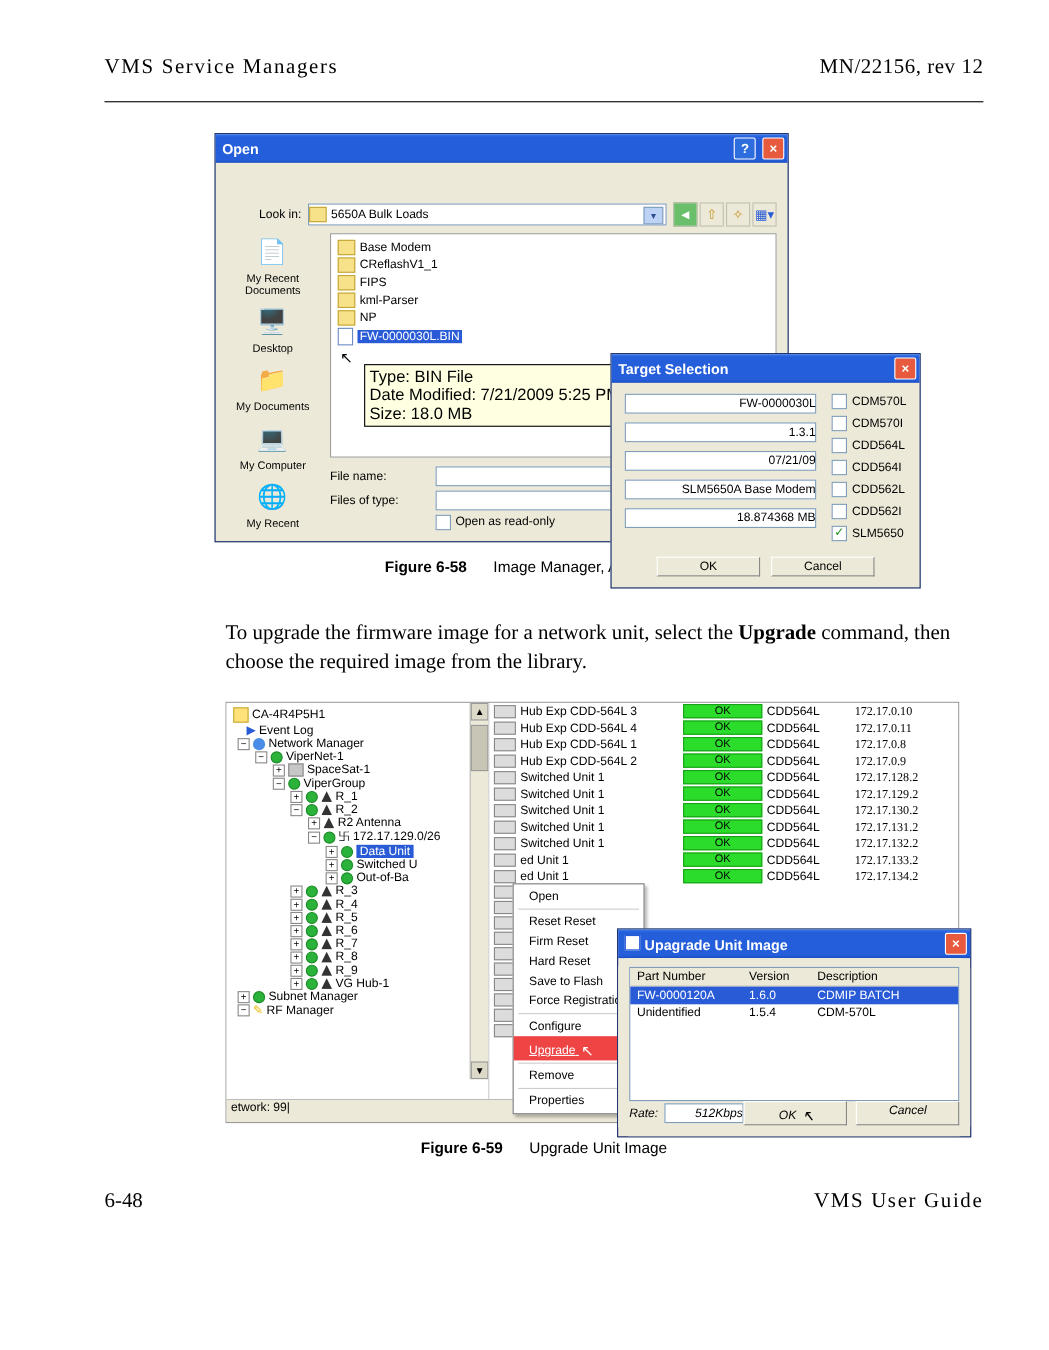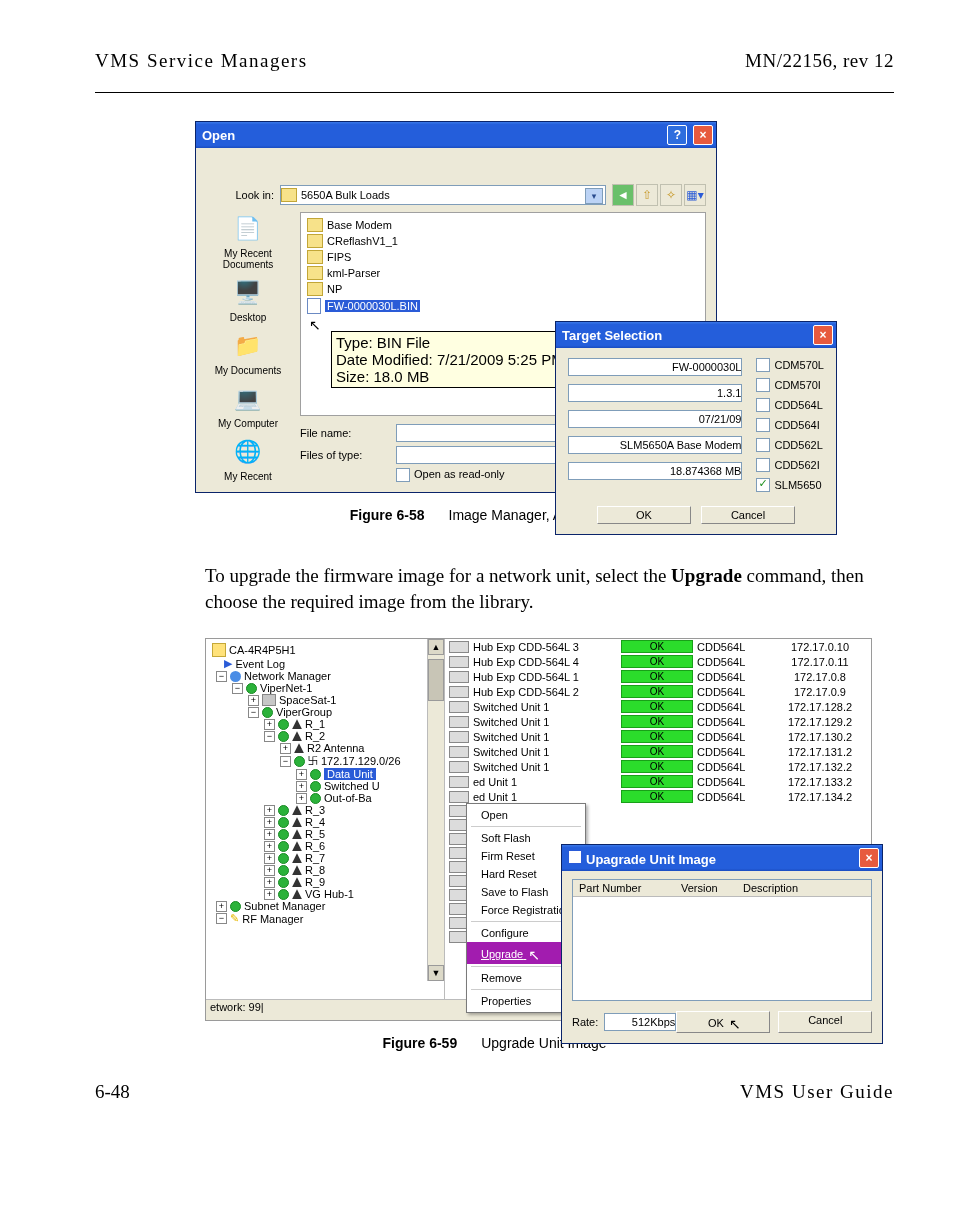--- a/index.html
+++ b/index.html
@@ -155,47 +155,47 @@
   .sb-btn { width:14px;height:14px;background:#dcd9c8;border:1px solid #9a9a9a;font-size:9px;display:flex;align-items:center;justify-content:center;}
   .sb-thumb { width:14px;height:40px;background:#c8c5b6;border:1px solid #9a9a9a;margin-top:4px;}
   .status-bar { height:18px;border-top:1px solid #bbb;background:#ece9d8;padding:1px 4px;font-size:11px;}
 
   .list-panel { flex:1; background:#fff; position:relative; }
   .list-row { display:flex; align-items:center; padding:1px 4px; gap:4px; }
   .list-row .modem-icon { width:18px;height:10px;background:#dcdcdc;border:1px solid #888;}
   .ok-pill { background:#2bdc2b; color:#000; width:70px; text-align:center; border:1px solid #18a018; font-size:10px;}
   .col-name { width:144px; }
   .col-type { width:76px; }
-  .col-ip   { width:86px; text-align:center; padding-right:4px;}
+  .col-ip   { width:86px; text-align:left; padding-right:4px;font-family:Liberation Serif, serif;}
 
   
   .ctx-menu {
     position:absolute; left:260px; top:164px;
     background:#fff; border:1px solid #7a7a7a; box-shadow:2px 2px 3px rgba(0,0,0,0.3);
     width:118px; padding:2px 0;
     font-size:11px;
   }
   .ctx-item { padding:3px 14px; }
   .ctx-sep { border-top:1px solid #ccc; margin:2px 4px; }
-  .ctx-sel { background:#a21caf; color:#fff;text-decoration:underline; }
+  .ctx-sel { background:#ef4444; color:#fff;text-decoration:underline; }
 
   
   .upg-dialog {
     position:absolute; left:355px; top:205px;
     width:320px;
     font-family:Tahoma,sans-serif; font-size:11px;
   }
   .upg-body { background:#ece9d8; padding:8px 10px 10px;border-radius:10px; }
   .upg-list { background:#fff; border:1px solid #7f9db9; height:120px; }
   .upg-head { display:flex; background:#ece9d8; border-bottom:1px solid #bbb; }
   .upg-head div, .upg-row div { padding:2px 6px; }
   .upg-c1 { width:90px;} .upg-c2{width:50px;} .upg-c3{flex:1;}
   .upg-row { display:flex; }
   .upg-row.sel { background:#2a5bd7; color:#fff; }
-  .upg-foot { display:flex; align-items:center; justify-content:space-between; margin-top:10px;}
+  .upg-foot { display:flex; align-items:center; justify-content:space-between; font-style:italic;}
   .rate-box { display:flex; align-items:center; gap:6px; }
 
   .foot-row { display:flex; justify-content:space-between; font-size:19px; margin-top:30px;}
   .foot-right { letter-spacing:1.5px; font-size:19px; }
 
   .cursor { font-size:14px; display:inline-block; transform:translate(2px,2px);}
 </style>
 </head>
 <body>
 
@@ -616,21 +616,21 @@
             <span class="modem-icon"></span>
             <span class="col-name">p CDN</span>
           </div>
         </div>
     </div>
     <div class="status-bar">etwork: 99|</div>
 
     <div class="ctx-menu">
       <div class="ctx-item">Open</div>
       <div class="ctx-sep"></div>
-      <div class="ctx-item">Soft Flash</div>
+      <div class="ctx-item">Reset Reset</div>
       <div class="ctx-item">Firm Reset</div>
       <div class="ctx-item">Hard Reset</div>
       <div class="ctx-item">Save to Flash</div>
       <div class="ctx-item">Force Registration</div>
       <div class="ctx-sep"></div>
       <div class="ctx-item">Configure</div>
       <div class="ctx-item ctx-sel"><span>Upgrade</span> <span class="cursor">↖</span></div>
       <div class="ctx-sep"></div>
       <div class="ctx-item">Remove</div>
       <div class="ctx-sep"></div>
@@ -642,20 +642,32 @@
         <span><span style="display:inline-block;width:12px;height:12px;background:#fff;border:1px solid #2a5bd7;margin-right:4px"></span><span>Upagrade Unit Image</span></span>
         <span class="xp-close">×</span>
       </div>
       <div class="upg-body">
         <div class="upg-list">
           <div class="upg-head">
             <div class="upg-c1">Part Number</div>
             <div class="upg-c2">Version</div>
             <div class="upg-c3">Description</div>
           </div>
+          <div id="upg-rows">
+              <div class="upg-row sel">
+                <div class="upg-c1">FW-0000120A</div>
+                <div class="upg-c2">1.6.0</div>
+                <div class="upg-c3">CDMIP BATCH</div>
+              </div>
+              <div class="upg-row">
+                <div class="upg-c1">Unidentified</div>
+                <div class="upg-c2">1.5.4</div>
+                <div class="upg-c3">CDM-570L</div>
+              </div>
+            </div>
         </div>
         <div class="upg-foot">
           <div class="rate-box">
             <span>Rate:</span>
             <span class="xp-field" style="width:70px">512Kbps</span>
           </div>
           <div style="display:flex;gap:8px">
             <span class="xp-button"><span>OK</span> <span class="cursor">↖</span></span>
             <span class="xp-button">Cancel</span>
           </div>

